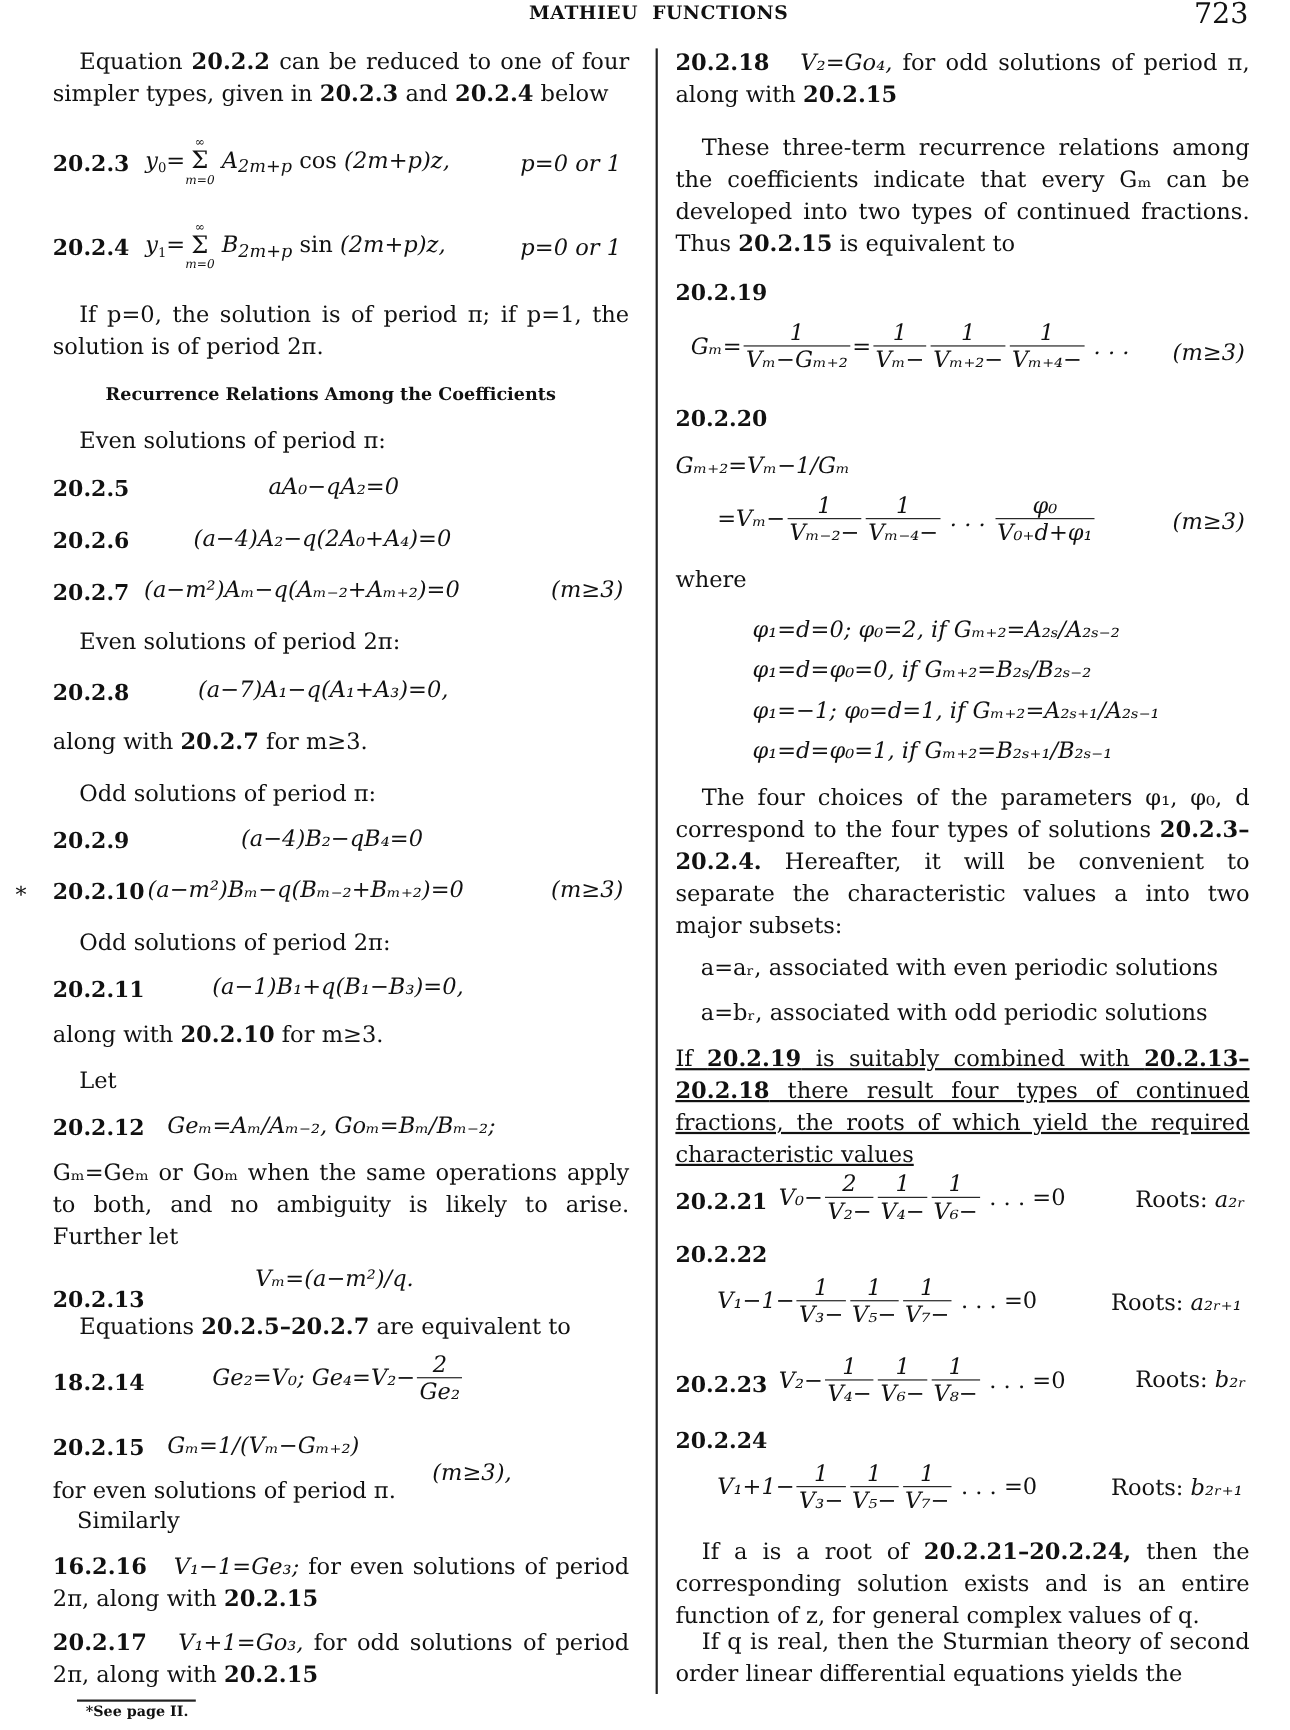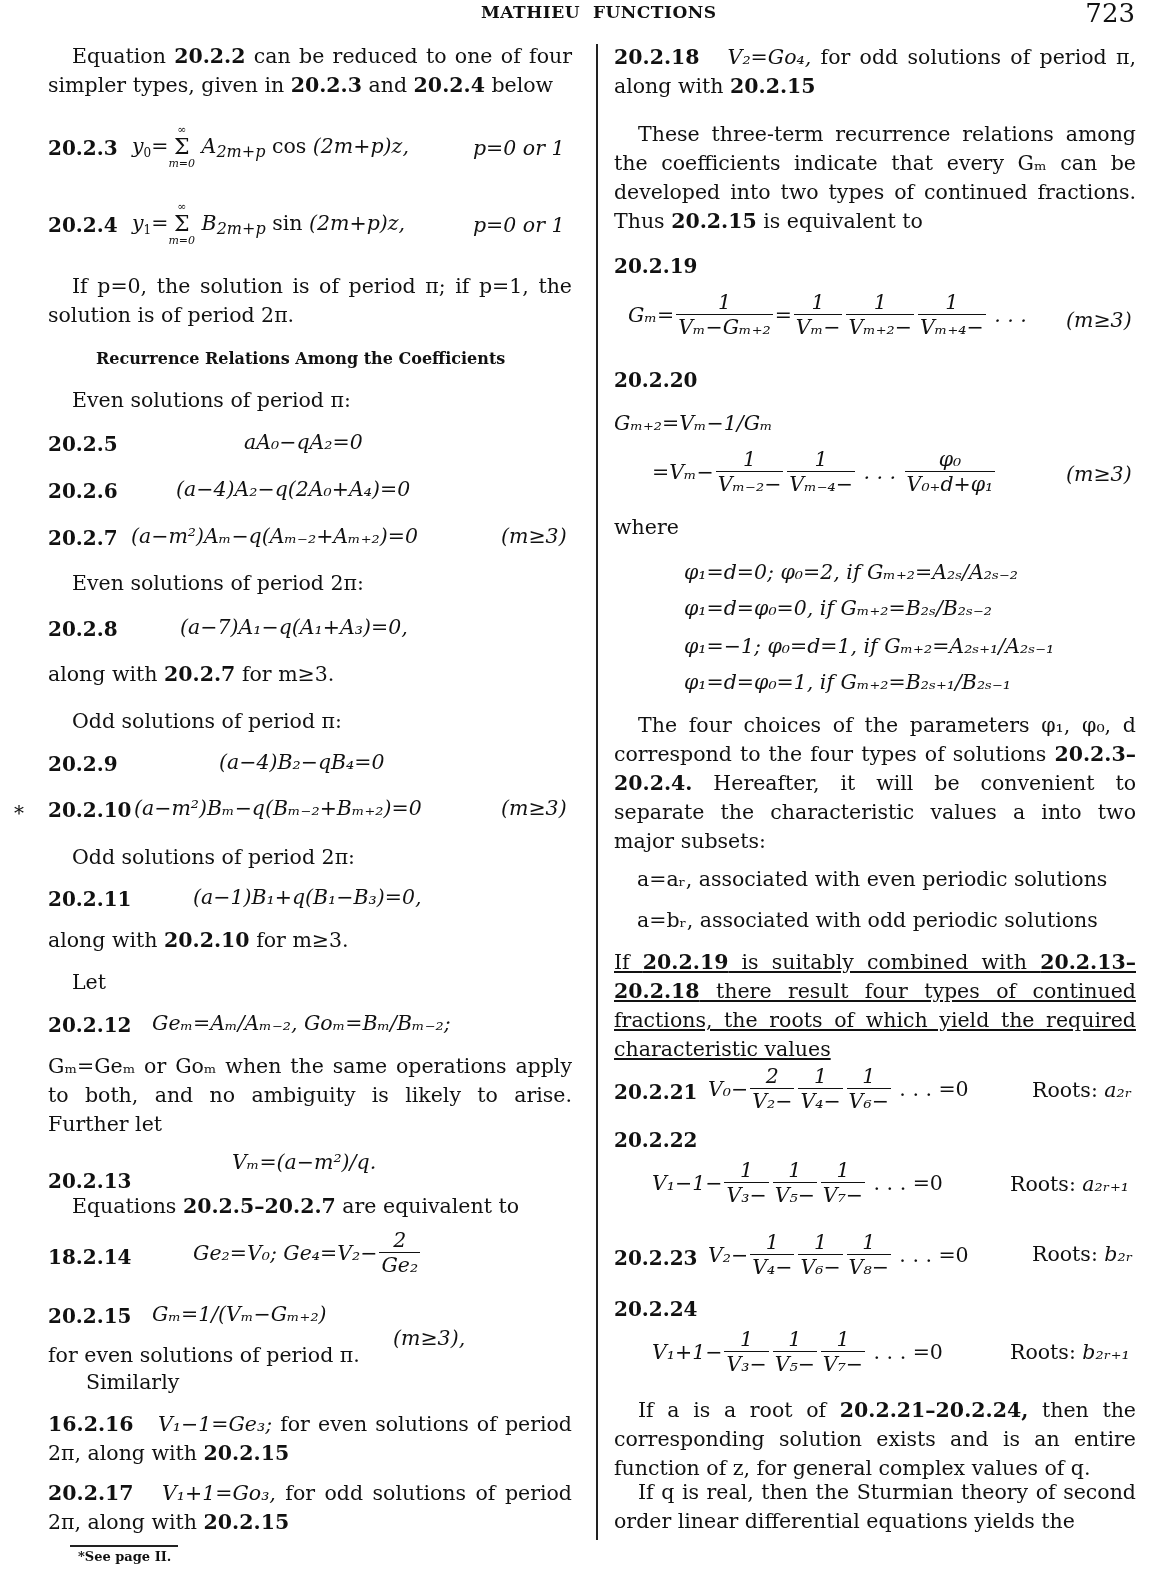--- a/index.html
+++ b/index.html
@@ -122,21 +122,21 @@
   <div class="eqnum" style="left:48px; top:1245px;">18.2.14</div>
   <div class="eqline i" style="left:193px; top:1228px;">
     <span style="vertical-align:middle;">Ge₂=V₀; Ge₄=V₂−</span><span class="frac"><span class="n">2</span><span class="d">Ge₂</span></span>
   </div>
 
   <div class="eqnum" style="left:48px; top:1304px;">20.2.15</div>
   <div class="eqline i" style="left:152px; top:1302px;">Gₘ=1/(Vₘ−Gₘ₊₂)</div>
   <div class="eqline i" style="left:393px; top:1302px;margin-top:24px;">(m≥3),</div>
 
   <div class="blk" style="left:48px; top:1341px;">for even solutions of period π.</div>
-  <div class="blk" style="left:70px; top:1368px;margin-left:16px;">Similarly</div>
+  <div class="blk" style="left:70px; top:1368px;">Similarly</div>
 
   <div class="blk just" style="left:48px; top:1410px; width:524px;">
     <span class="b">16.2.16</span>&nbsp;&nbsp;&nbsp;<span class="i">V₁−1=Ge₃;</span><span> for even solutions of period 2π, along with </span><span class="b">20.2.15</span>
   </div>
 
   <div class="blk just" style="left:48px; top:1479px; width:524px;">
     <span class="b">20.2.17</span>&nbsp;&nbsp;&nbsp;<span class="i">V₁+1=Go₃,</span><span> for odd solutions of period 2π, along with </span><span class="b">20.2.15</span>
   </div>
 
   <div class="footrule"></div>

